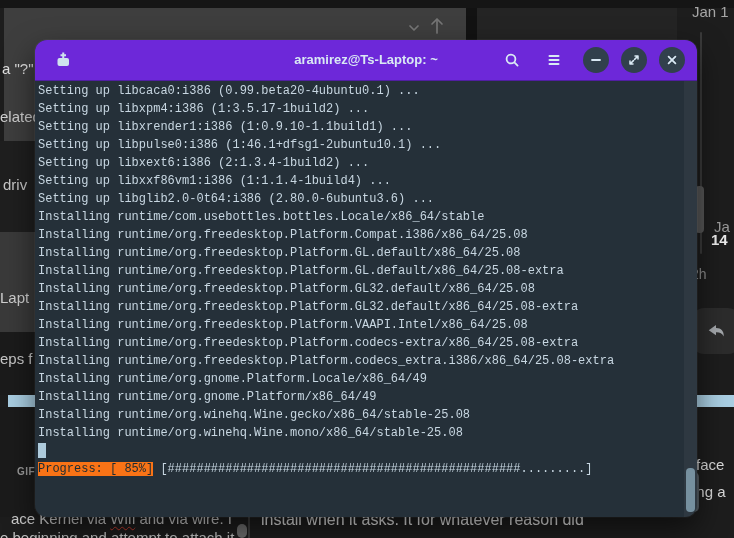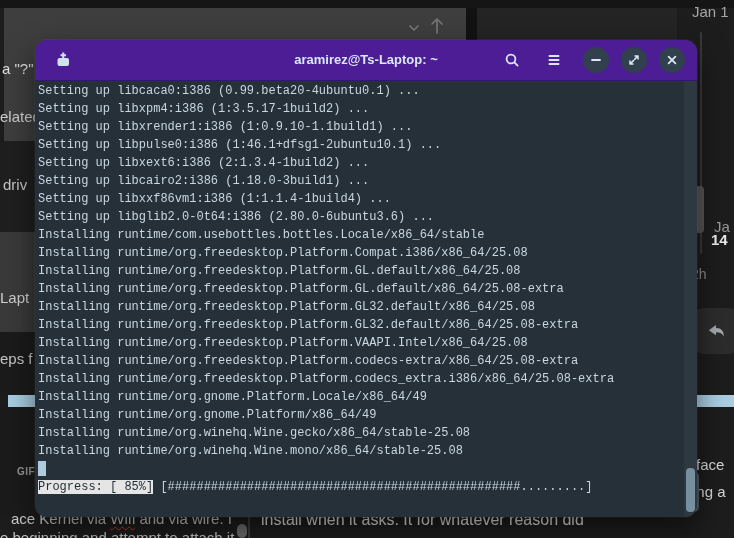--- a/index.html
+++ b/index.html
@@ -37,36 +37,36 @@
   
   .bottom-div{left:248px;top:517px;width:2px;height:21px;background:#3d3d3d;}
   .bottom-thumb{left:237px;top:524px;width:10px;height:14px;background:#6e6e6e;border-radius:5px;}
   .bl1{left:11px;top:510px;font-size:15px;color:#cccccc;white-space:nowrap;}
   .bl1 .miss{text-decoration:underline wavy #c0392b;text-decoration-thickness:1px;text-underline-offset:2px;}
   .bl2{left:0;top:529px;font-size:15px;color:#c4c4c4;white-space:nowrap;}
   .br1{left:261px;top:511px;font-size:16px;color:#e2e2e2;white-space:nowrap;}
   
   .terminal{left:35px;top:40px;width:662px;height:477px;background:#253039;border-radius:12px;
     box-shadow:0 12px 30px rgba(0,0,0,.55),0 0 0 1px rgba(255,255,255,.05);overflow:hidden;z-index:10;}
-  .term-header{position:absolute;left:0;top:0;right:0;height:40px;background:#4c1d95;border-bottom:1px solid rgba(0,0,0,.25);}
+  .term-header{position:absolute;left:0;top:0;right:0;height:40px;background:#6d28d9;border-bottom:1px solid rgba(0,0,0,.25);}
   .term-title{position:absolute;left:0;right:0;top:0;height:40px;line-height:40px;text-align:center;
     font-size:13px;font-weight:bold;color:#d9e9f4;}
   .hbtn{position:absolute;top:7px;width:26px;height:26px;display:flex;align-items:center;justify-content:center;border-radius:50%;}
   .hbtn.circle{background:#31404c;}
   .newtab-btn{left:16px;}
   .search-btn{right:172px;}
   .menu-btn{right:130px;}
   .min-btn{right:88px;}
   .max-btn{right:50px;}
   .close-btn{right:12px;}
   .term-screen{position:absolute;left:0;top:41px;right:0;bottom:0;padding:1px 0 18px 3px;
     font-family:Liberation Mono, monospace;font-size:12px;line-height:18px;color:#c8d7e2;cursor:text;}
   .term-line{white-space:pre;height:18px;}
   .cursor{display:inline-block;width:8px;height:15px;background:#aecbdc;vertical-align:middle;}
-  .prog-label{background:#e5e5e5;color:#1c2b33;}
+  .prog-label{background:#f97316;color:#1c2b33;}
   .term-gutter{position:absolute;right:0;top:41px;bottom:0;width:13px;background:rgba(255,255,255,.045);}
   .term-thumb{position:absolute;right:2px;top:428px;width:9px;height:44px;background:#76909f;border-radius:4px;}
   svg{display:block;}
 </style>
 </head>
 <body>
 
 <div class="abs top-strip"></div>
 <div class="abs panel-grey"></div>
 <div class="abs panel-dark-sliver"></div>
@@ -173,21 +173,20 @@
     </div>
   </div>
 
   <div class="term-screen">
     <div>
         <div class="term-line">Setting up libcaca0:i386 (0.99.beta20-4ubuntu0.1) ...</div>
         <div class="term-line">Setting up libxpm4:i386 (1:3.5.17-1build2) ...</div>
         <div class="term-line">Setting up libxrender1:i386 (1:0.9.10-1.1build1) ...</div>
         <div class="term-line">Setting up libpulse0:i386 (1:46.1+dfsg1-2ubuntu10.1) ...</div>
         <div class="term-line">Setting up libxext6:i386 (2:1.3.4-1build2) ...</div>
-        <div class="term-line">Setting up libcairo2:i386 (1.18.0-3build1) ...</div>
         <div class="term-line">Setting up libxxf86vm1:i386 (1:1.1.4-1build4) ...</div>
         <div class="term-line">Setting up libglib2.0-0t64:i386 (2.80.0-6ubuntu3.6) ...</div>
         <div class="term-line">Installing runtime/com.usebottles.bottles.Locale/x86_64/stable</div>
         <div class="term-line">Installing runtime/org.freedesktop.Platform.Compat.i386/x86_64/25.08</div>
         <div class="term-line">Installing runtime/org.freedesktop.Platform.GL.default/x86_64/25.08</div>
         <div class="term-line">Installing runtime/org.freedesktop.Platform.GL.default/x86_64/25.08-extra</div>
         <div class="term-line">Installing runtime/org.freedesktop.Platform.GL32.default/x86_64/25.08</div>
         <div class="term-line">Installing runtime/org.freedesktop.Platform.GL32.default/x86_64/25.08-extra</div>
         <div class="term-line">Installing runtime/org.freedesktop.Platform.VAAPI.Intel/x86_64/25.08</div>
         <div class="term-line">Installing runtime/org.freedesktop.Platform.codecs-extra/x86_64/25.08-extra</div>

